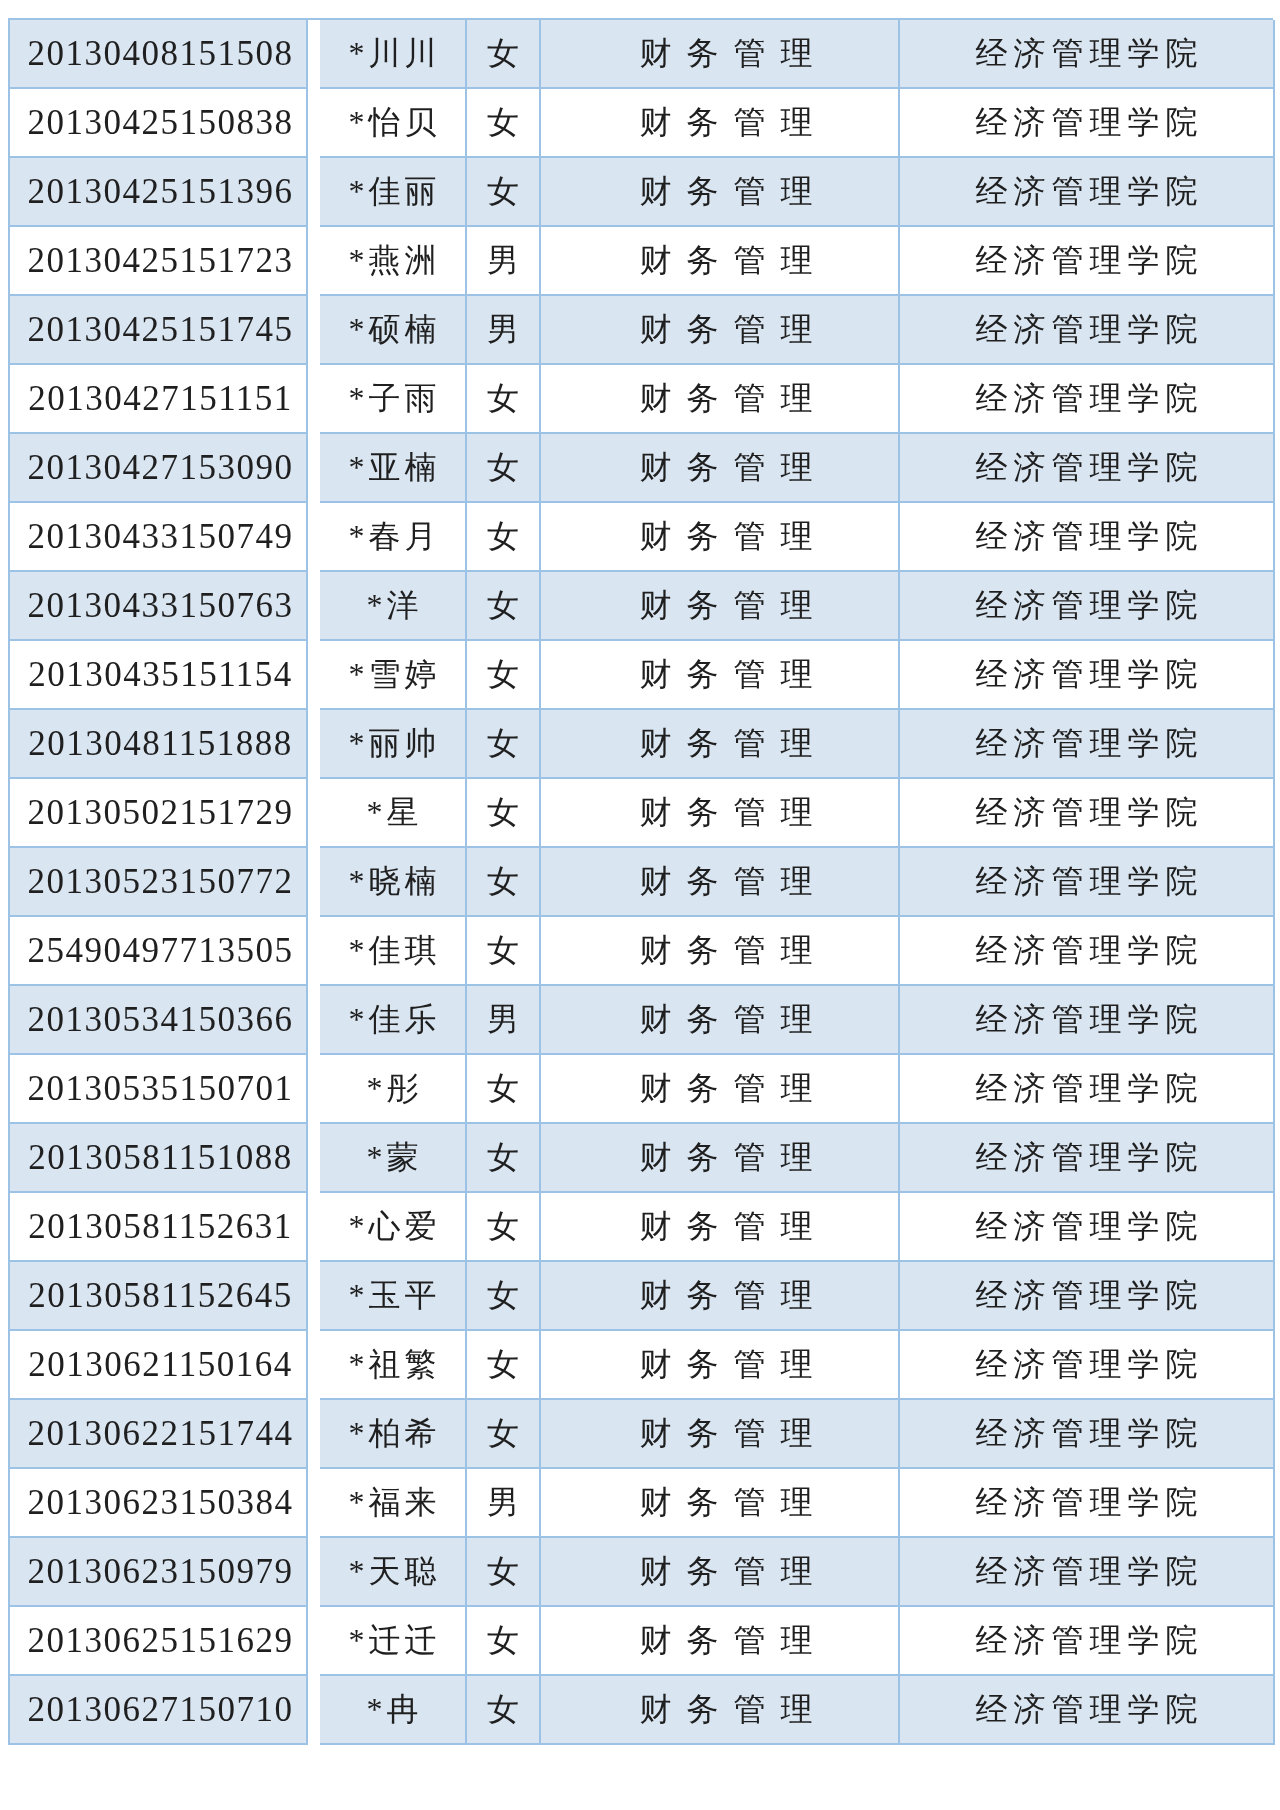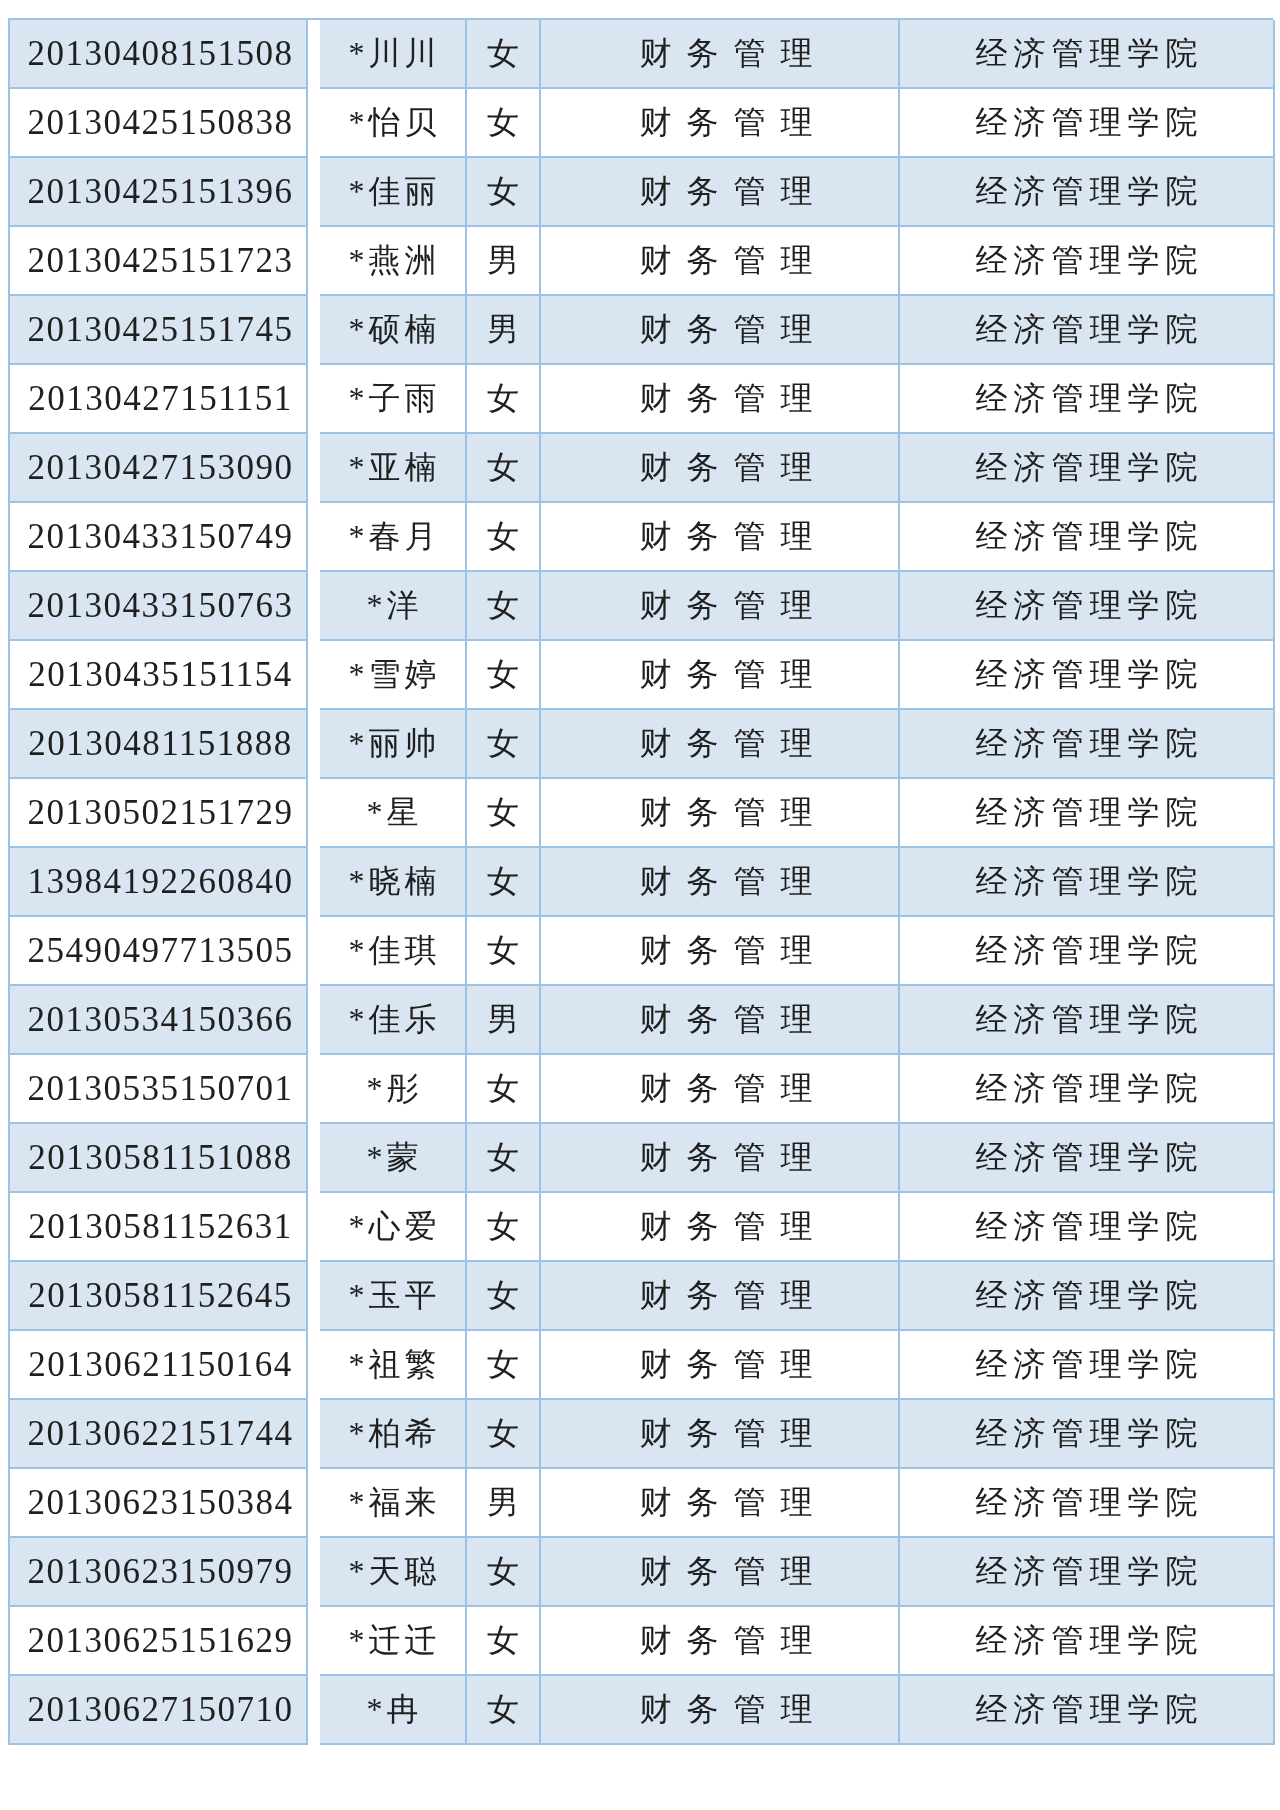--- a/index.html
+++ b/index.html
@@ -103,21 +103,21 @@
     <div class="cell c-id band">20130481151888</div>
     <div class="cell c-name band">*丽帅</div>
     <div class="cell c-gender band">女</div>
     <div class="cell c-major band">财务管理</div>
     <div class="cell c-college band">经济管理学院</div>
     <div class="cell c-id plain">20130502151729</div>
     <div class="cell c-name plain">*星</div>
     <div class="cell c-gender plain">女</div>
     <div class="cell c-major plain">财务管理</div>
     <div class="cell c-college plain">经济管理学院</div>
-    <div class="cell c-id band">13984192260840</div>
+    <div class="cell c-id band">20130523150772</div>
     <div class="cell c-name band">*晓楠</div>
     <div class="cell c-gender band">女</div>
     <div class="cell c-major band">财务管理</div>
     <div class="cell c-college band">经济管理学院</div>
     <div class="cell c-id plain">25490497713505</div>
     <div class="cell c-name plain">*佳琪</div>
     <div class="cell c-gender plain">女</div>
     <div class="cell c-major plain">财务管理</div>
     <div class="cell c-college plain">经济管理学院</div>
     <div class="cell c-id band">20130534150366</div>

